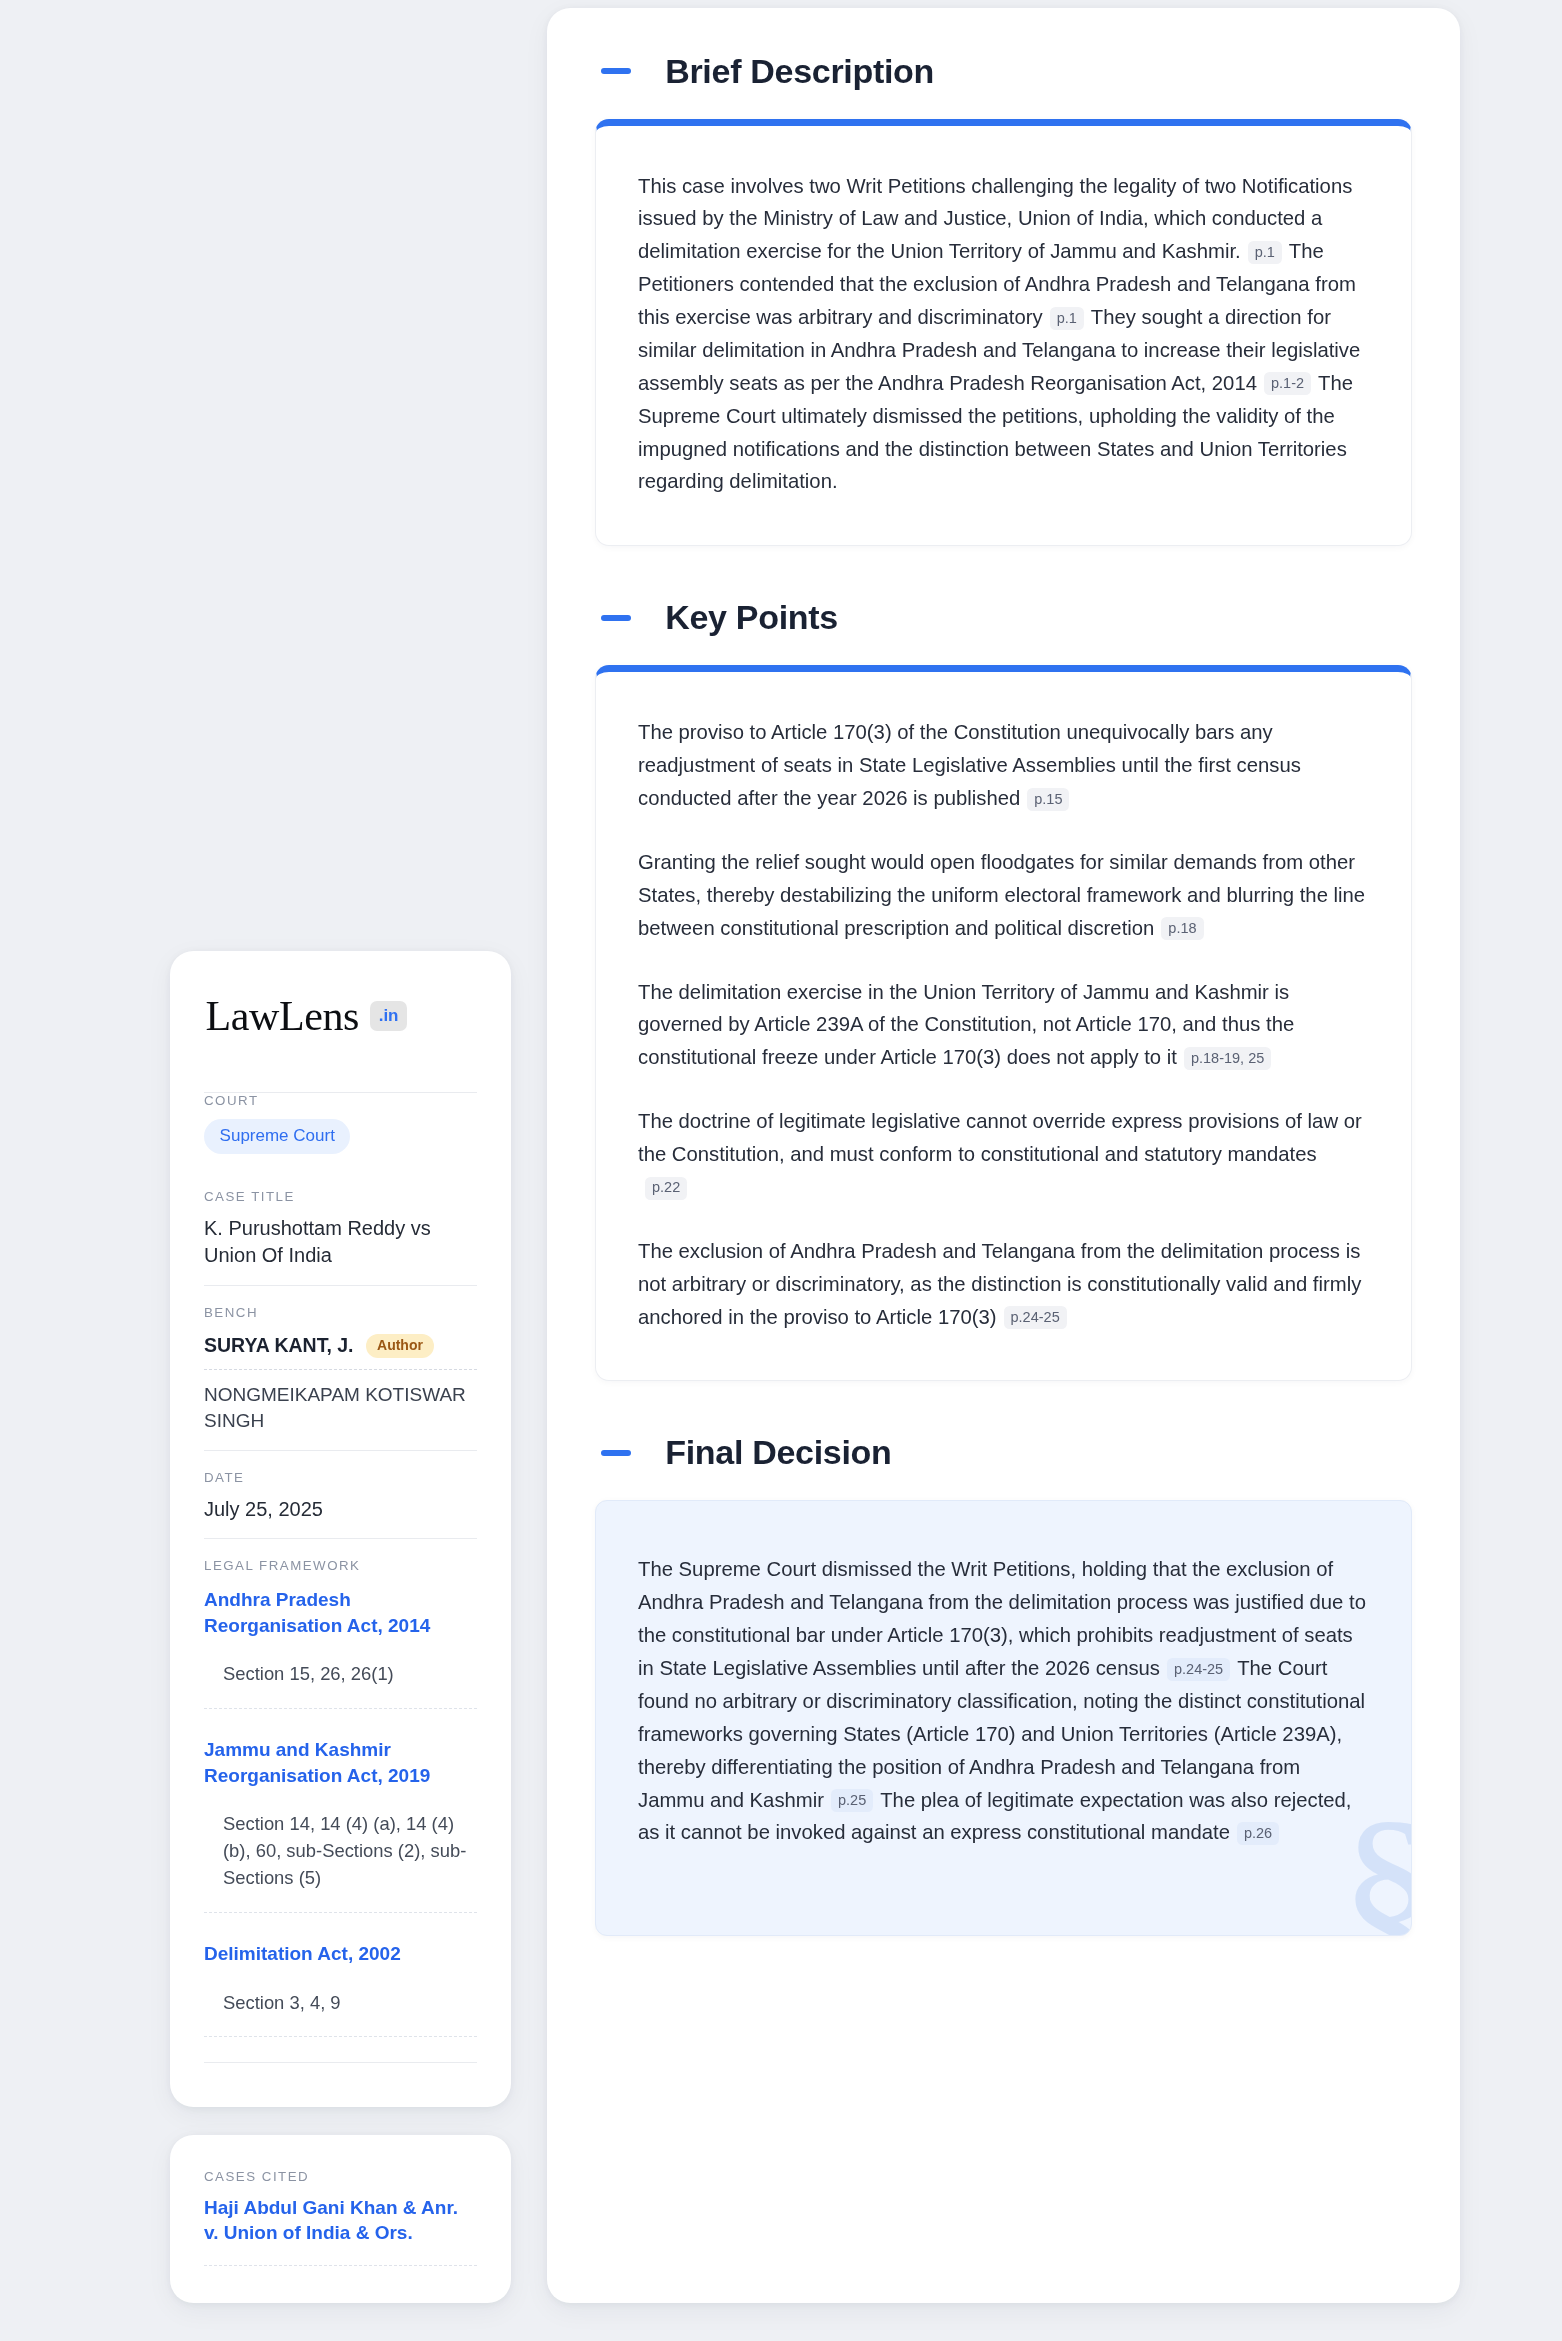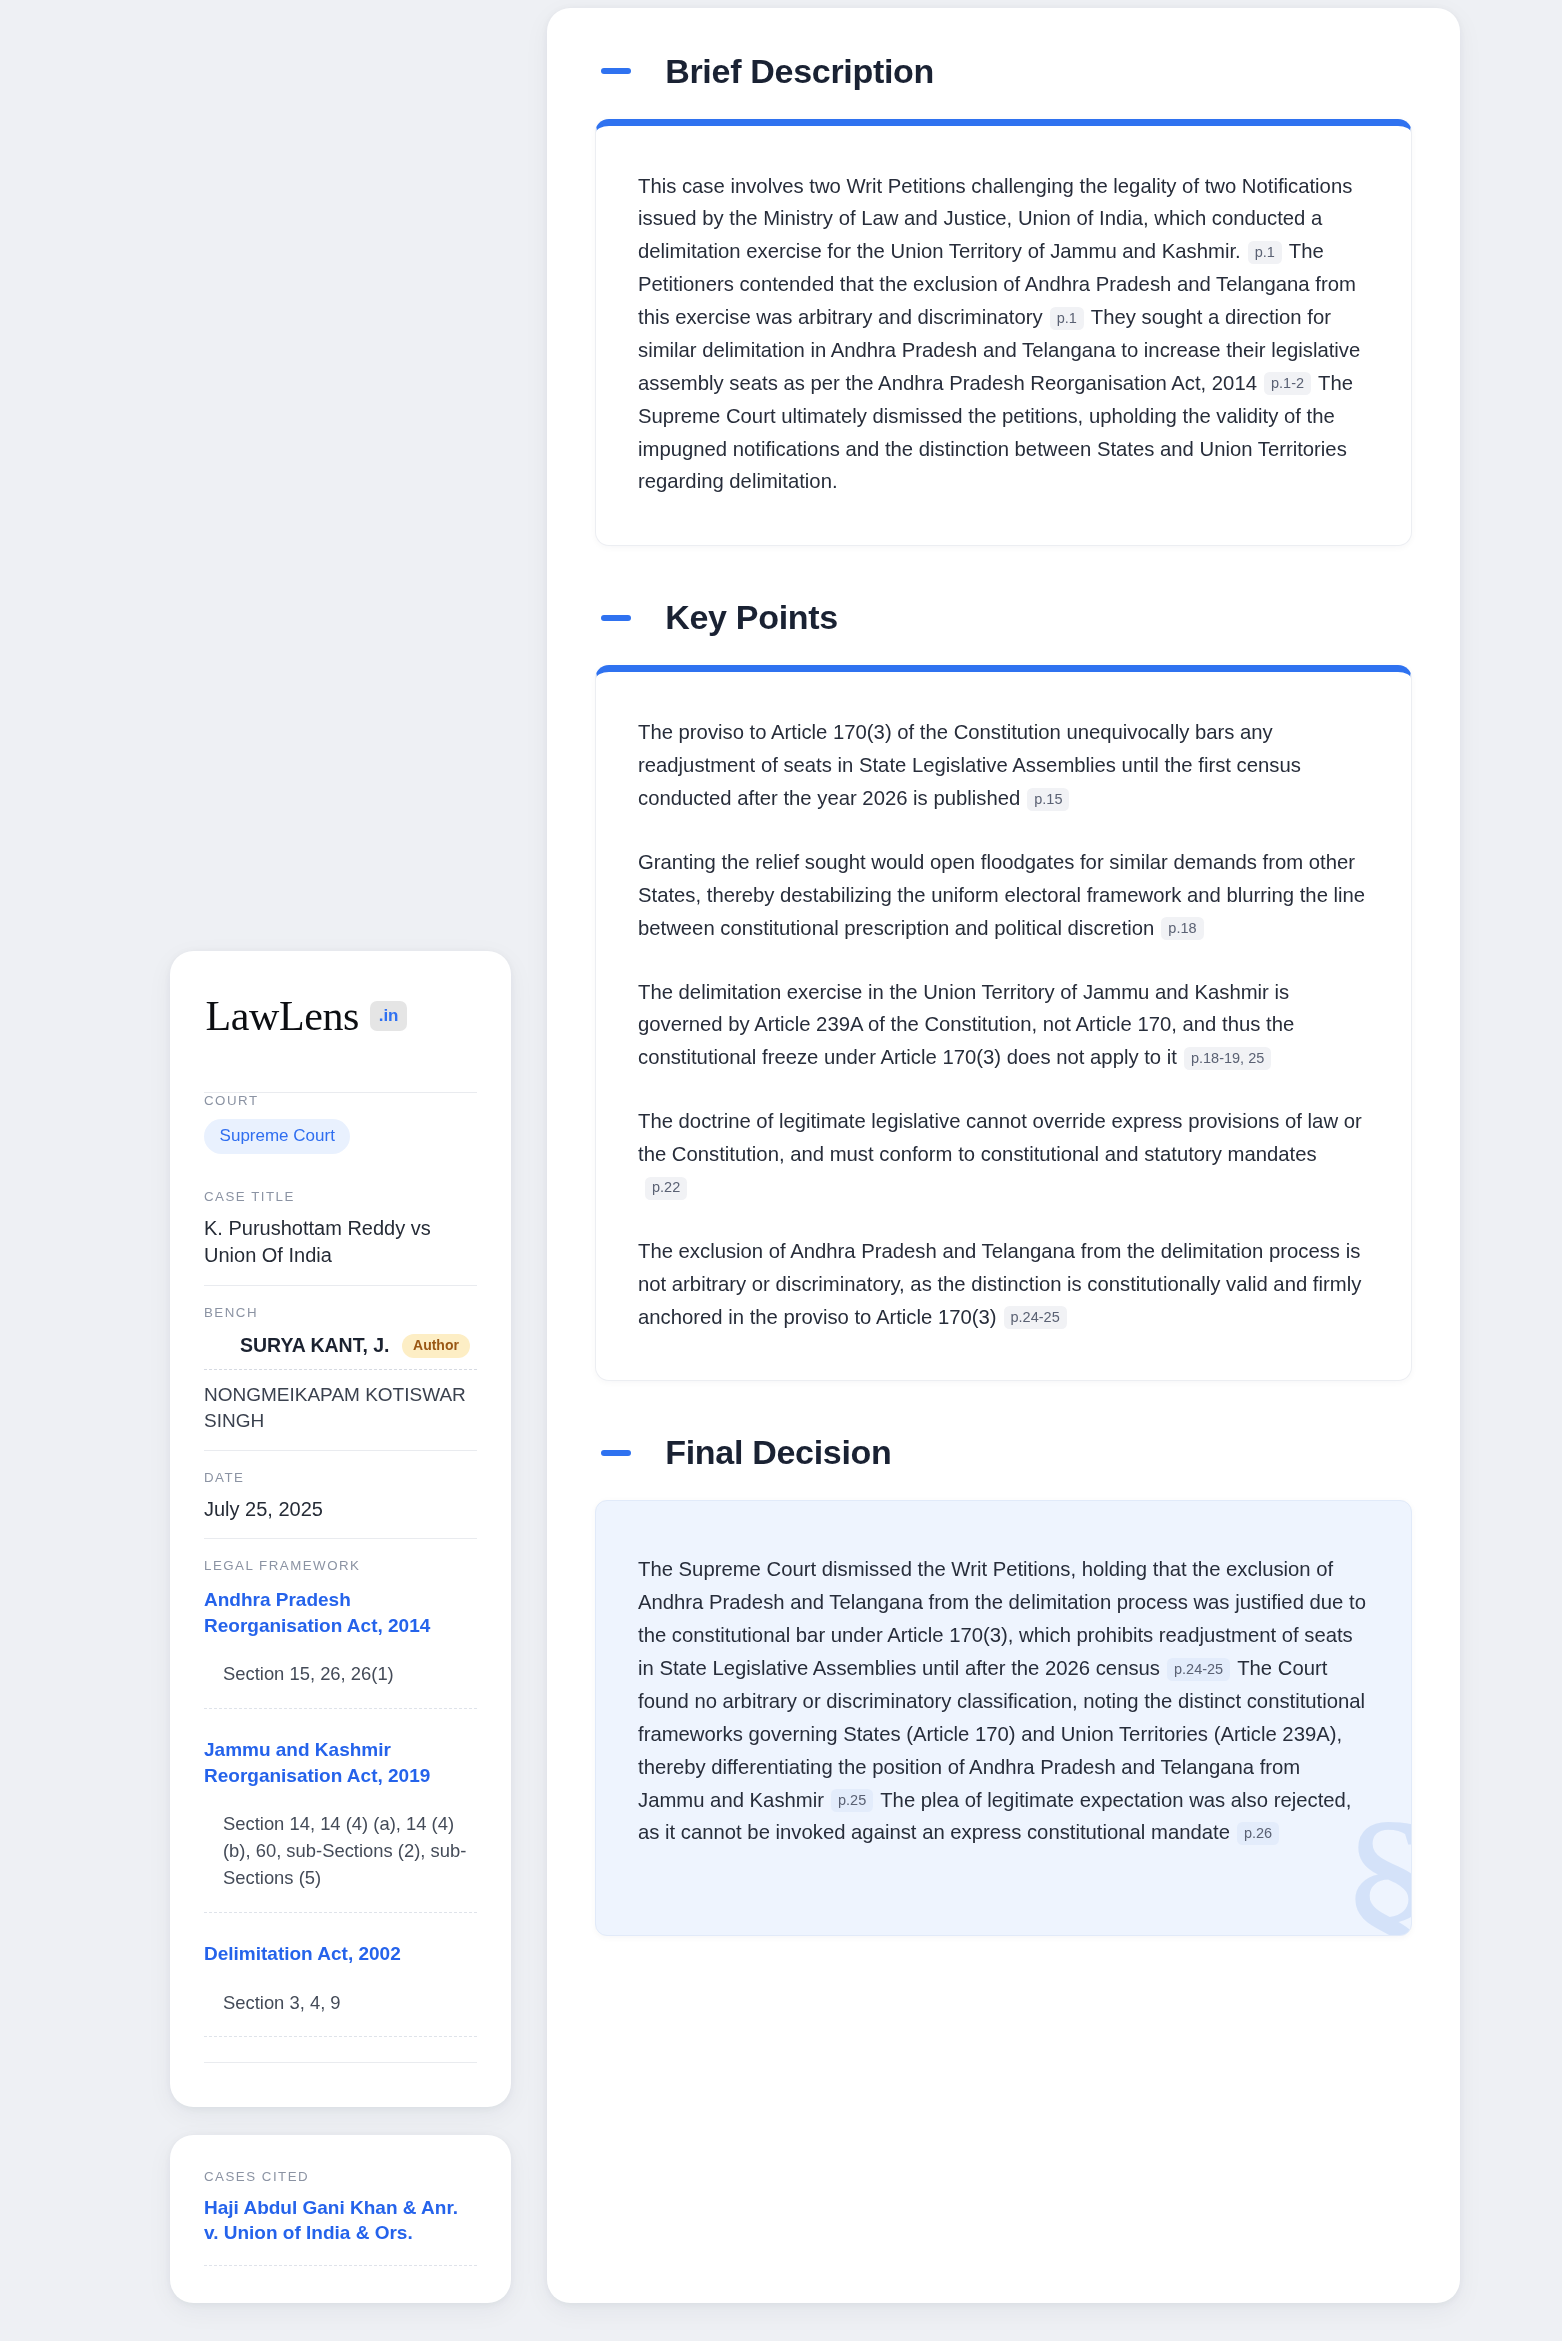--- a/index.html
+++ b/index.html
@@ -93,21 +93,20 @@
     display: flex;
     align-items: center;
     gap: 12.5px;
     padding: 3.1px 0 11px 0;
     flex-wrap: wrap;
   }
   .judge-primary {
     font-size: 19.5px;
     font-weight: 700;
     color: #1b2230;
-    margin-left: 36px;
   }
   .judge-dashed { border-bottom: 1.2px dashed #d6dae2; }
   .badge-author {
     background: #fdeec5;
     color: #9a5714;
     font-size: 14px;
     font-weight: 600;
     border-radius: 780px;
     padding: 4.7px 11px 5.5px 11px;
     line-height: 1;

